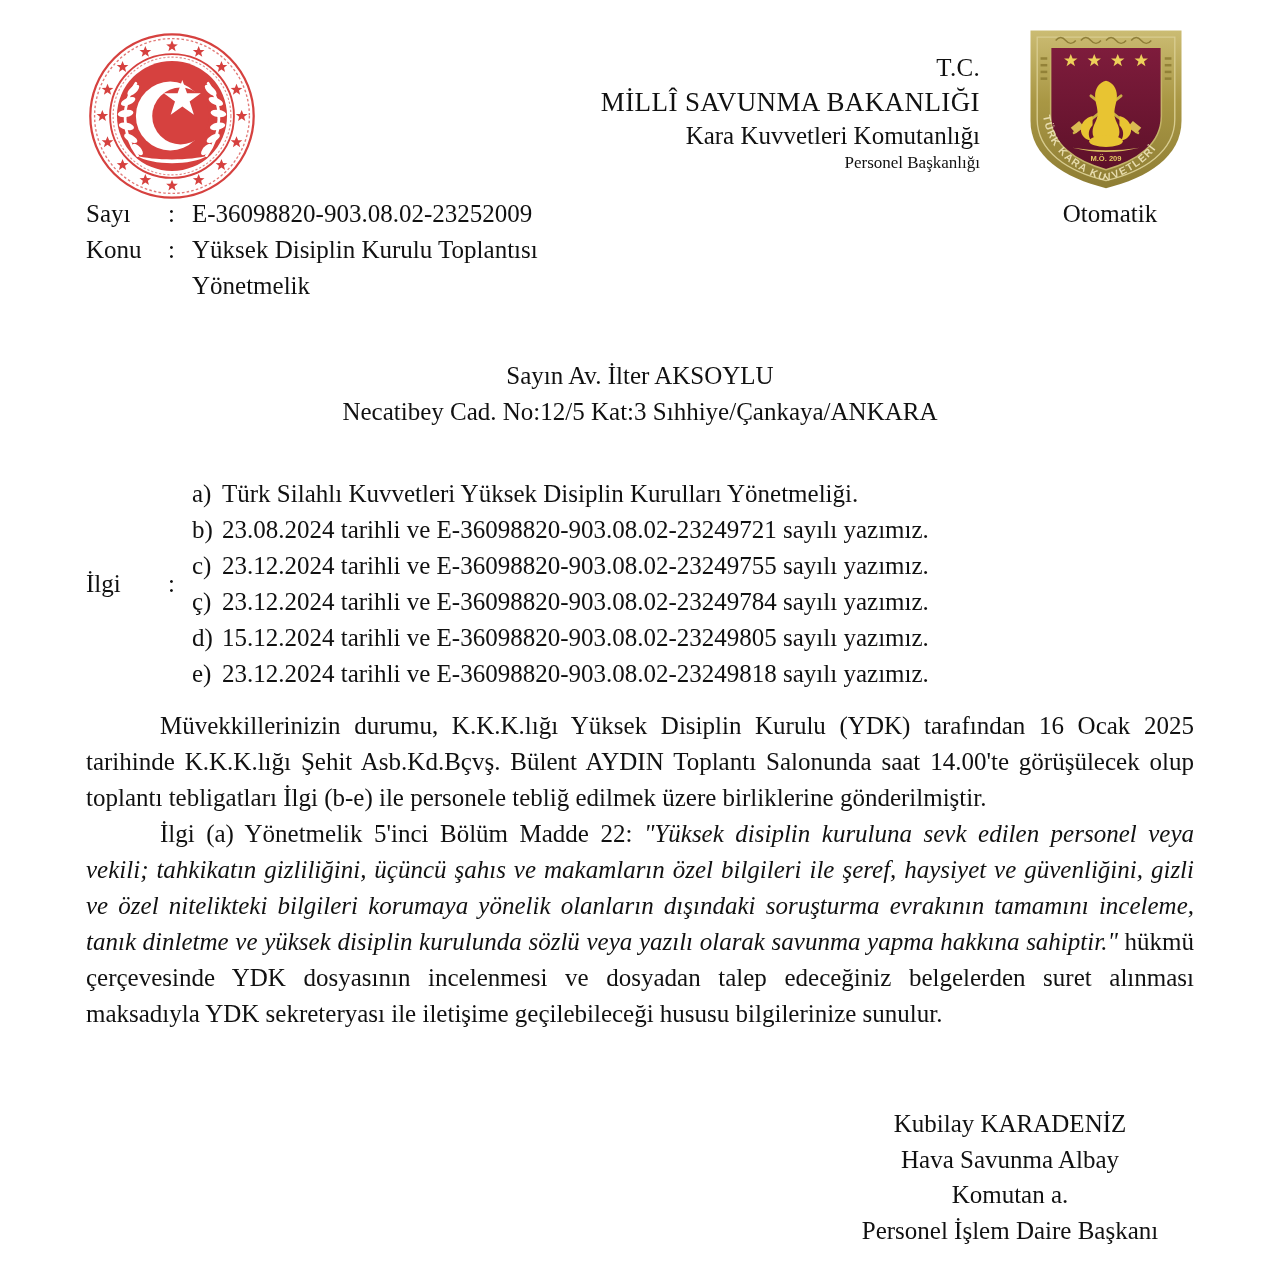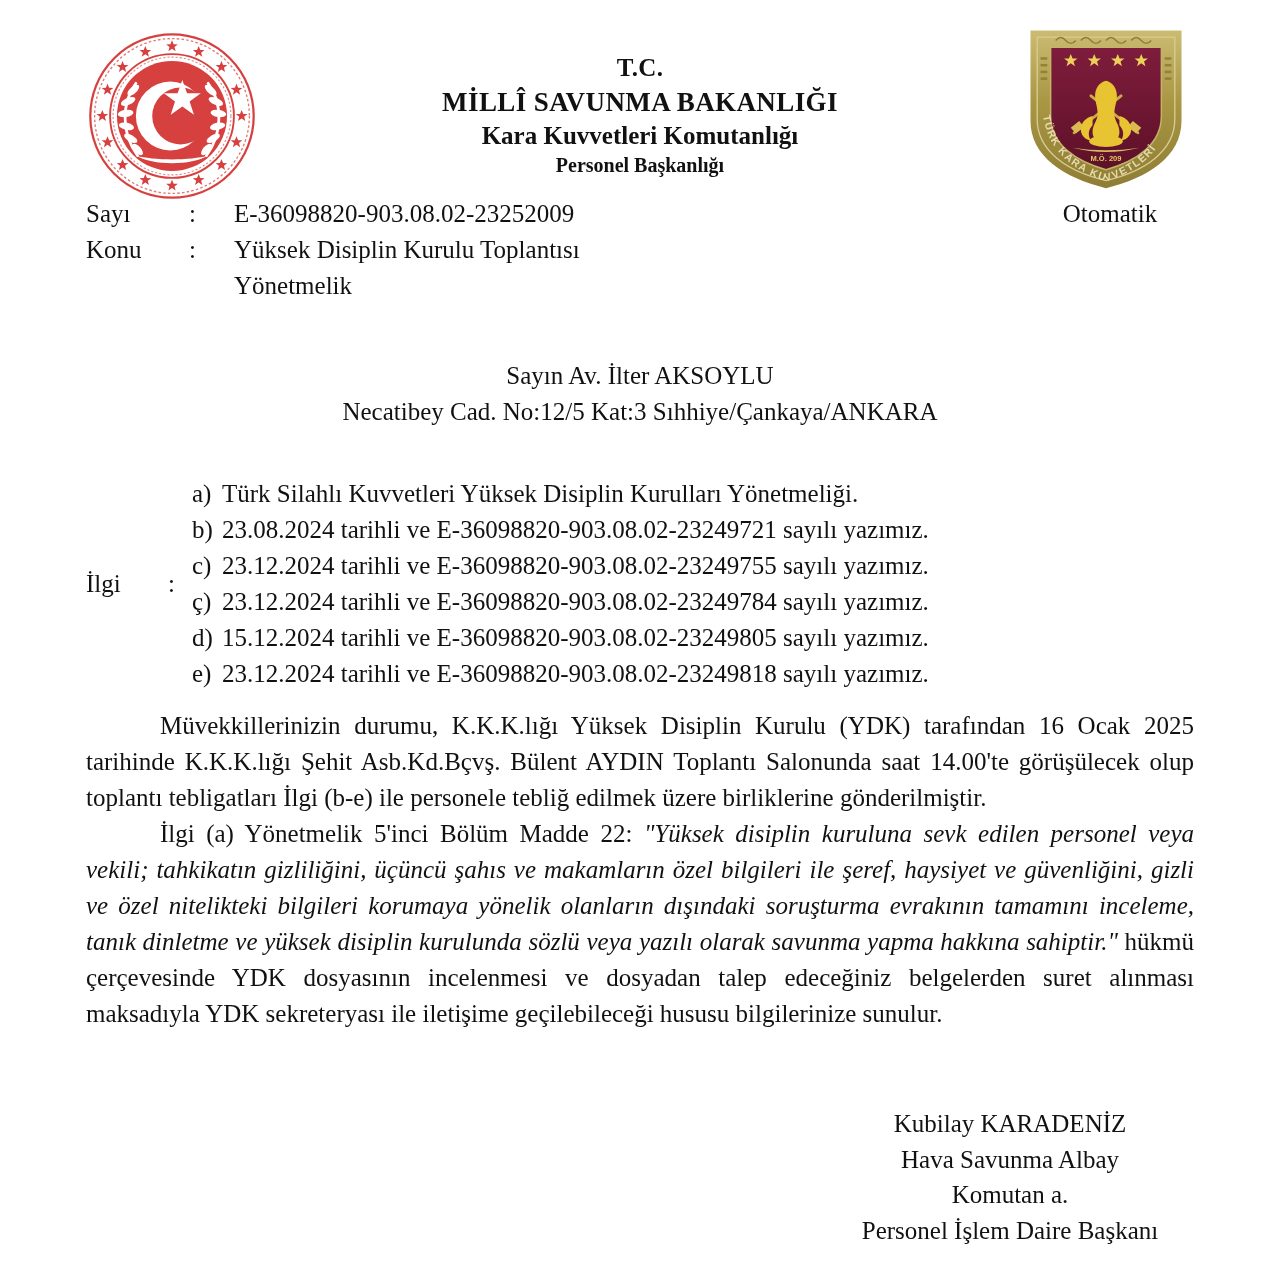--- a/index.html
+++ b/index.html
@@ -40,38 +40,37 @@
     height: 172px;
   }
   .emblem-left svg, .emblem-right svg { display: block; width: 100%; height: 100%; }
 
   
   .header-block {
     position: absolute;
     left: 300px;
     top: 52px;
     width: 680px;
-    text-align: center;
+    text-align: right;
     line-height: 1.30;
-    font-weight: bold;
   }
   .header-block .h-tc {
     font-size: 25px;
     letter-spacing: 0.3px;
   }
   .header-block .h-ministry {
     font-size: 27px;
     letter-spacing: 0.4px;
     white-space: nowrap;
   }
   .header-block .h-command {
     font-size: 25px;
   }
   .header-block .h-dept {
-    font-size: 20px;
+    font-size: 17px;
   }
 
   
   .otomatik {
     position: absolute;
     left: 1020px;
     top: 200px;
     width: 180px;
     text-align: center;
     font-size: 25px;
@@ -82,21 +81,20 @@
     position: absolute;
     left: 86px;
     top: 196px;
     width: 800px;
     font-size: 25px;
     line-height: 1.44;
   }
   .meta-row {
     display: flex;
     align-items: flex-start;
-    gap: 21px;
   }
   .meta-label {
     width: 82px;
     flex: 0 0 82px;
   }
   .meta-colon {
     width: 24px;
     flex: 0 0 24px;
   }
   .meta-value {

